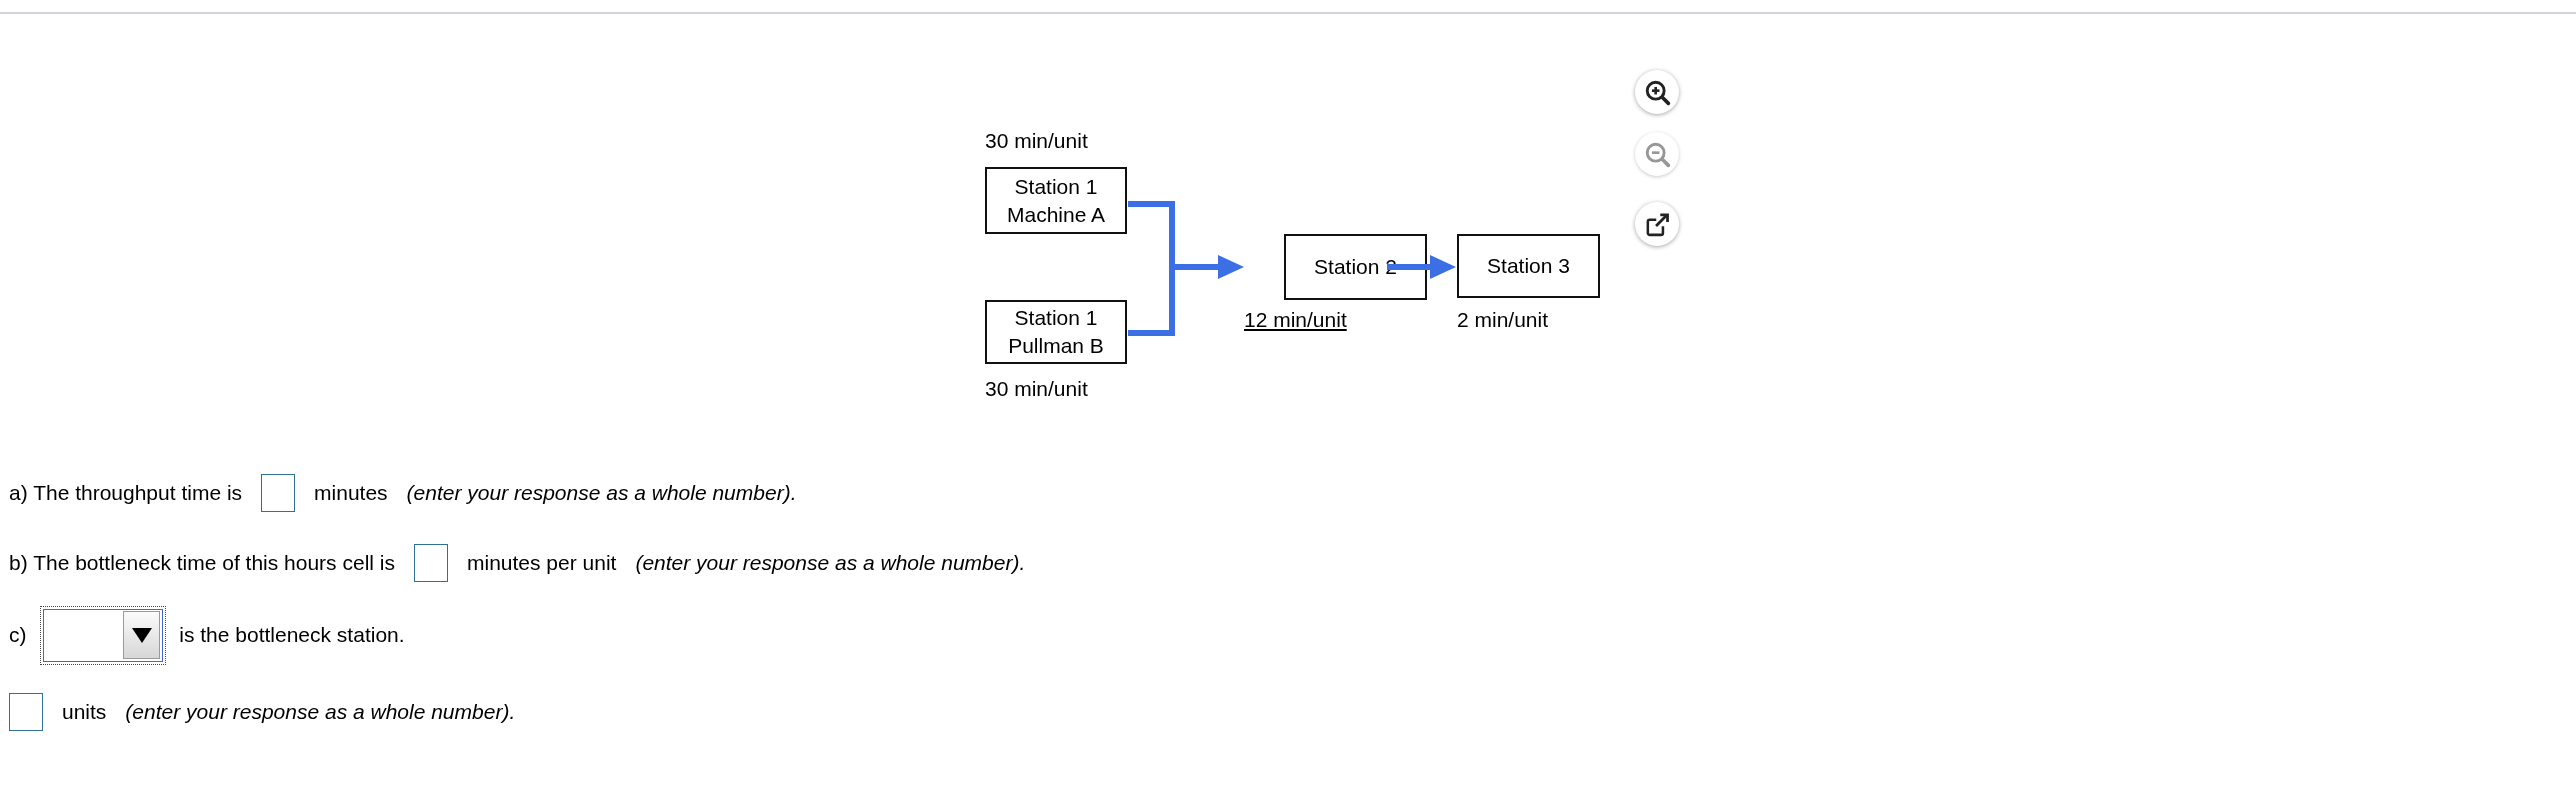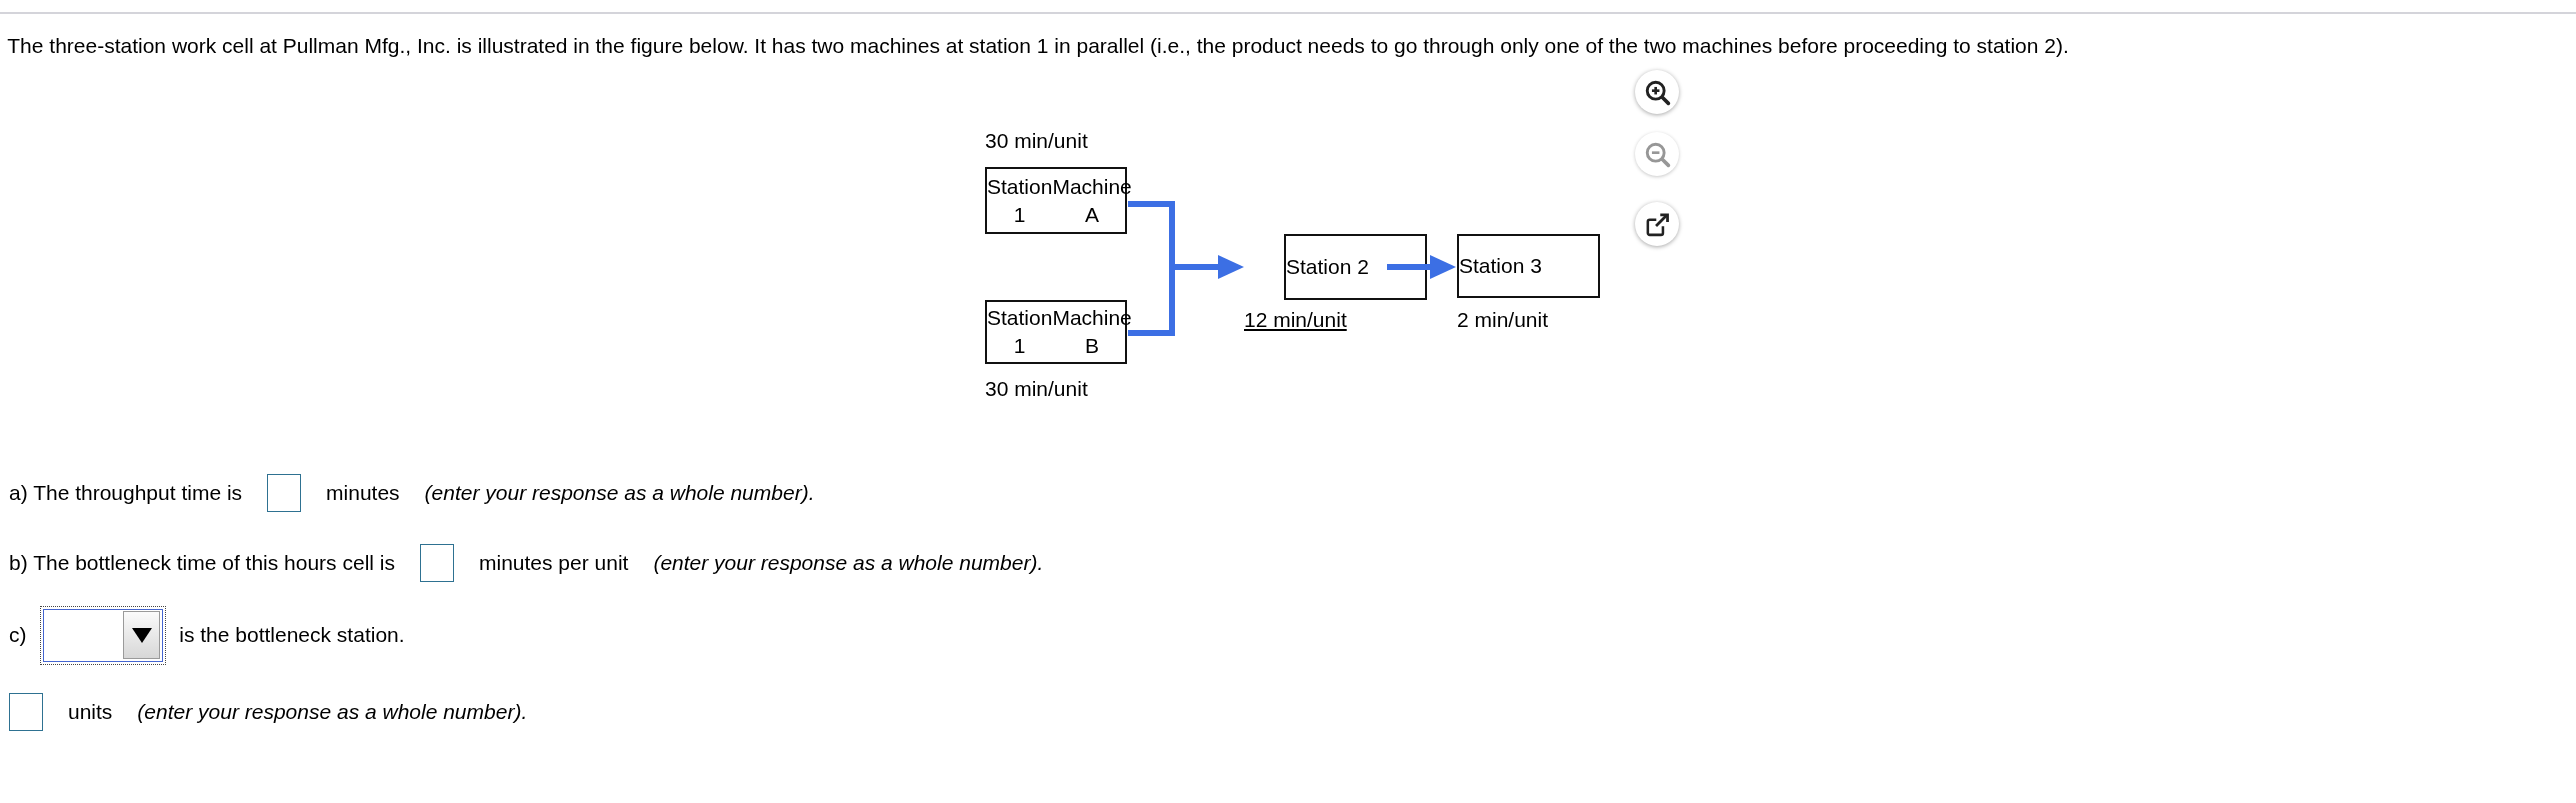--- a/index.html
+++ b/index.html
@@ -13,21 +13,21 @@
     width:2576px;height:804px;background:#ffffff;overflow:hidden;
     font-family:"Liberation Sans", sans-serif;color:#000;
   }
   .canvas{position:relative;width:2576px;height:804px;}
   .top-divider{position:absolute;left:0;top:12px;width:2576px;height:1.8px;background:var(--divider);}
   .title{position:absolute;left:7.3px;top:33px;width:2563px;font-size:21px;line-height:25.5px;white-space:nowrap;}
 
   
   .fig-box{
     position:absolute;box-sizing:border-box;border:2.7px solid #111;background:#fff;
-    display:flex;align-items:center;justify-content:space-between;
+    display:flex;flex-direction:column;align-items:center;justify-content:center;
     font-size:21px;line-height:28px;text-align:center;
   }
   .box-a{left:985px;top:167px;width:142px;height:67px;}
   .box-b{left:985px;top:300px;width:142px;height:64px;}
   .box-s2{left:1244px;top:234px;width:143px;height:66px;margin-left:40px;}
   .box-s3{left:1457px;top:234px;width:143px;height:64px;}
   .rate{position:absolute;font-size:21px;text-align:left;white-space:nowrap;}
   .rate-a{left:985px;top:129px;width:142px;}
   .rate-b{left:985px;top:377px;width:142px;}
   .rate-s2{left:1244px;top:308px;width:143px;text-decoration:underline;}
@@ -48,21 +48,21 @@
     position:absolute;left:1635px;width:44px;height:44px;border:none;border-radius:50%;
     background:#fff;box-shadow:0 0.9px 4.6px rgba(0,0,0,.35);
     display:flex;align-items:center;justify-content:center;padding:0;cursor:pointer;
   }
   .btn-zoom-in{top:70px;}
   .btn-zoom-out{top:132px;box-shadow:0 0.9px 3.6px rgba(0,0,0,.22);}
   .btn-open{top:202px;}
   .fig-btn svg{width:29px;height:29px;display:block;}
 
   
-  .q-row{position:absolute;left:9px;display:flex;align-items:center;column-gap:25px;font-size:21px;white-space:nowrap;}
+  .q-row{position:absolute;left:9px;display:flex;align-items:center;column-gap:19px;font-size:21px;white-space:nowrap;}
   .q-a{top:473px;height:40px;}
   .q-b{top:543px;height:40px;}
   .q-c{top:603px;height:64px;column-gap:12.8px;}
   .q-d{top:692px;height:40px;}
   .note{font-style:italic;}
   .ans-box{
     box-sizing:border-box;width:34px;height:38px;border:1.8px solid var(--input-border);
     background:#fff;font-size:21px;text-align:center;padding:0;outline:none;border-radius:0;
     font-family:"Liberation Sans", sans-serif;
   }
@@ -78,33 +78,32 @@
   }
   .tri-down{width:0;height:0;border-left:10px solid transparent;border-right:10px solid transparent;border-top:15.5px solid #000;}
 </style>
 </head>
 <body>
 
 <div class="canvas">
 
   <div class="top-divider"></div>
 
-  <div class="title">The three-station work cell at Pullman Mfg., Inc. is illustrated in the figure below. It has two machines at station 1 in parallel (i.e., the product needs to go through only one of the two machines before proceeding to station 2).</div>
 
   <div>
     <div class="rate rate-a">30 min/unit</div>
 
     <div class="fig-box box-a">
       <span>Station 1</span>
       <span>Machine A</span>
     </div>
 
     <div class="fig-box box-b">
       <span>Station 1</span>
-      <span>Machine B</span>
+      <span>Pullman B</span>
     </div>
 
     <div class="rate rate-b">30 min/unit</div>
 
     <div class="fig-box box-s2">
       <span>Station 2</span>
     </div>
     <div class="rate rate-s2">12 min/unit</div>
 
     <div class="fig-box box-s3">

